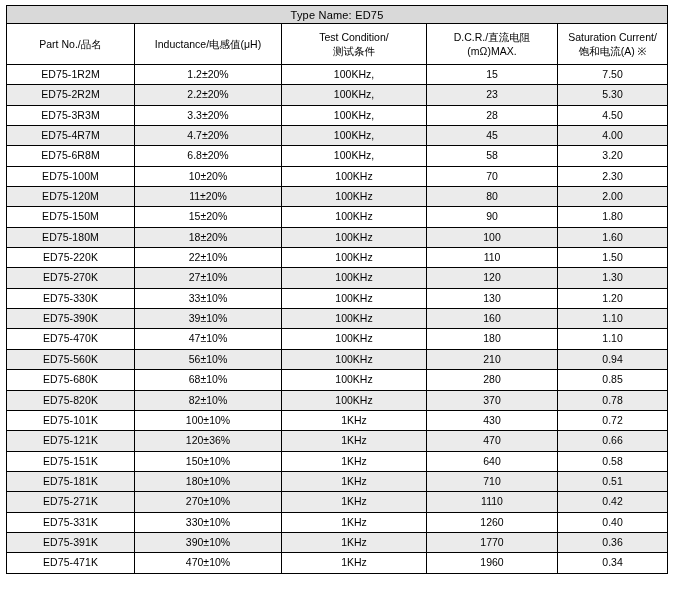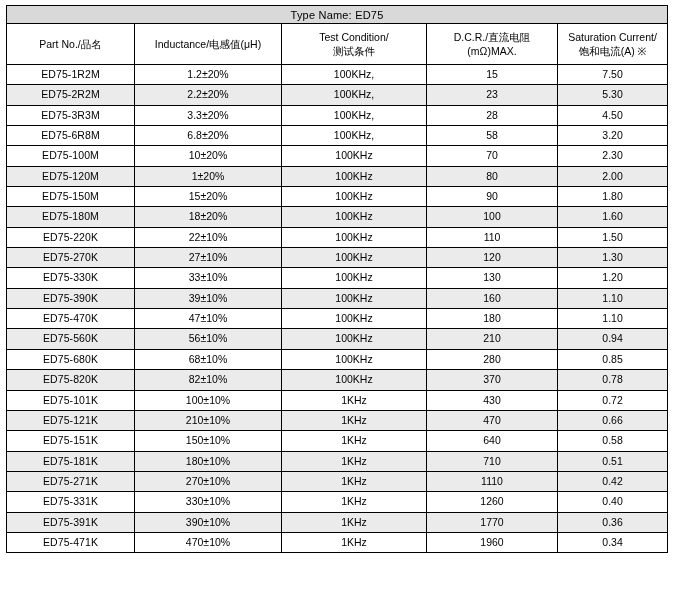--- a/index.html
+++ b/index.html
@@ -119,37 +119,44 @@
           <td class="c4">23</td>
           <td class="c5">5.30</td>
         </tr>
         <tr>
           <td class="c1">ED75-3R3M</td>
           <td class="c2">3.3±20%</td>
           <td class="c3">100KHz,</td>
           <td class="c4">28</td>
           <td class="c5">4.50</td>
         </tr>
+        <tr class="alt">
+          <td class="c1">ED75-4R7M</td>
+          <td class="c2">4.7±20%</td>
+          <td class="c3">100KHz,</td>
+          <td class="c4">45</td>
+          <td class="c5">4.00</td>
+        </tr>
         <tr>
           <td class="c1">ED75-6R8M</td>
           <td class="c2">6.8±20%</td>
           <td class="c3">100KHz,</td>
           <td class="c4">58</td>
           <td class="c5">3.20</td>
         </tr>
         <tr>
           <td class="c1">ED75-100M</td>
           <td class="c2">10±20%</td>
           <td class="c3">100KHz</td>
           <td class="c4">70</td>
           <td class="c5">2.30</td>
         </tr>
         <tr class="alt">
           <td class="c1">ED75-120M</td>
-          <td class="c2">1±20%</td>
+          <td class="c2">11±20%</td>
           <td class="c3">100KHz</td>
           <td class="c4">80</td>
           <td class="c5">2.00</td>
         </tr>
         <tr>
           <td class="c1">ED75-150M</td>
           <td class="c2">15±20%</td>
           <td class="c3">100KHz</td>
           <td class="c4">90</td>
           <td class="c5">1.80</td>
@@ -219,21 +226,21 @@
         </tr>
         <tr>
           <td class="c1">ED75-101K</td>
           <td class="c2">100±10%</td>
           <td class="c3">1KHz</td>
           <td class="c4">430</td>
           <td class="c5">0.72</td>
         </tr>
         <tr class="alt">
           <td class="c1">ED75-121K</td>
-          <td class="c2">210±10%</td>
+          <td class="c2">120±36%</td>
           <td class="c3">1KHz</td>
           <td class="c4">470</td>
           <td class="c5">0.66</td>
         </tr>
         <tr>
           <td class="c1">ED75-151K</td>
           <td class="c2">150±10%</td>
           <td class="c3">1KHz</td>
           <td class="c4">640</td>
           <td class="c5">0.58</td>

